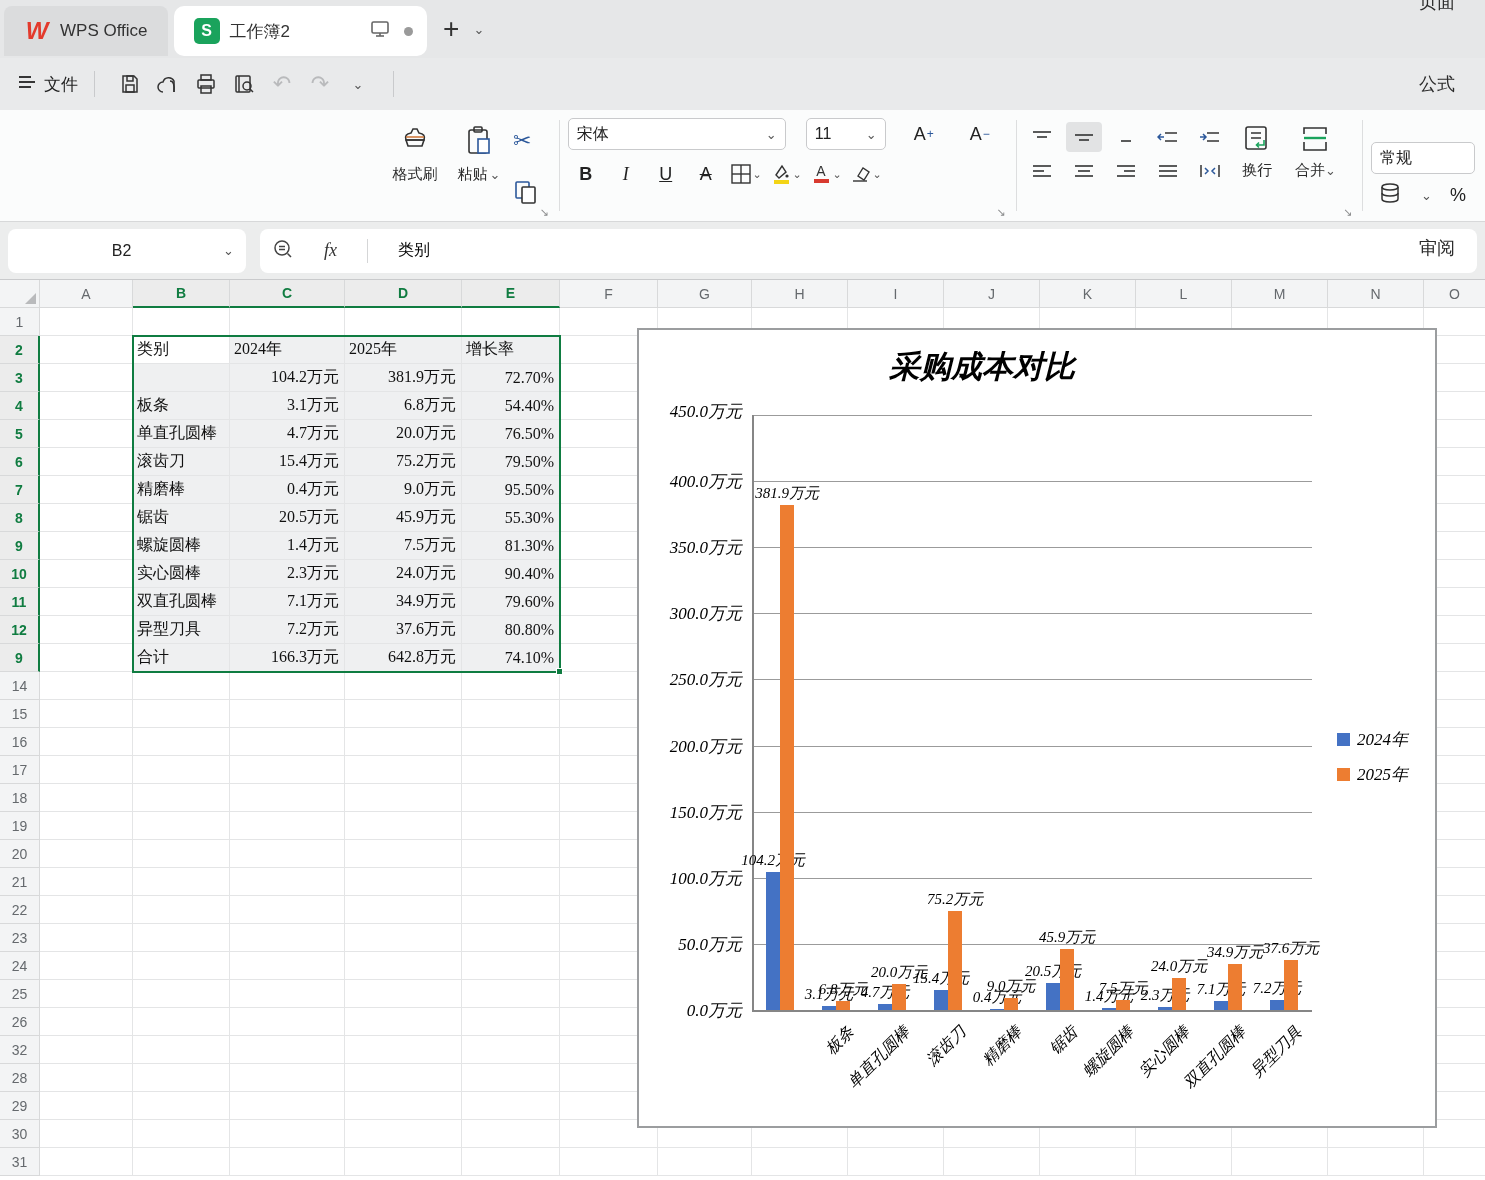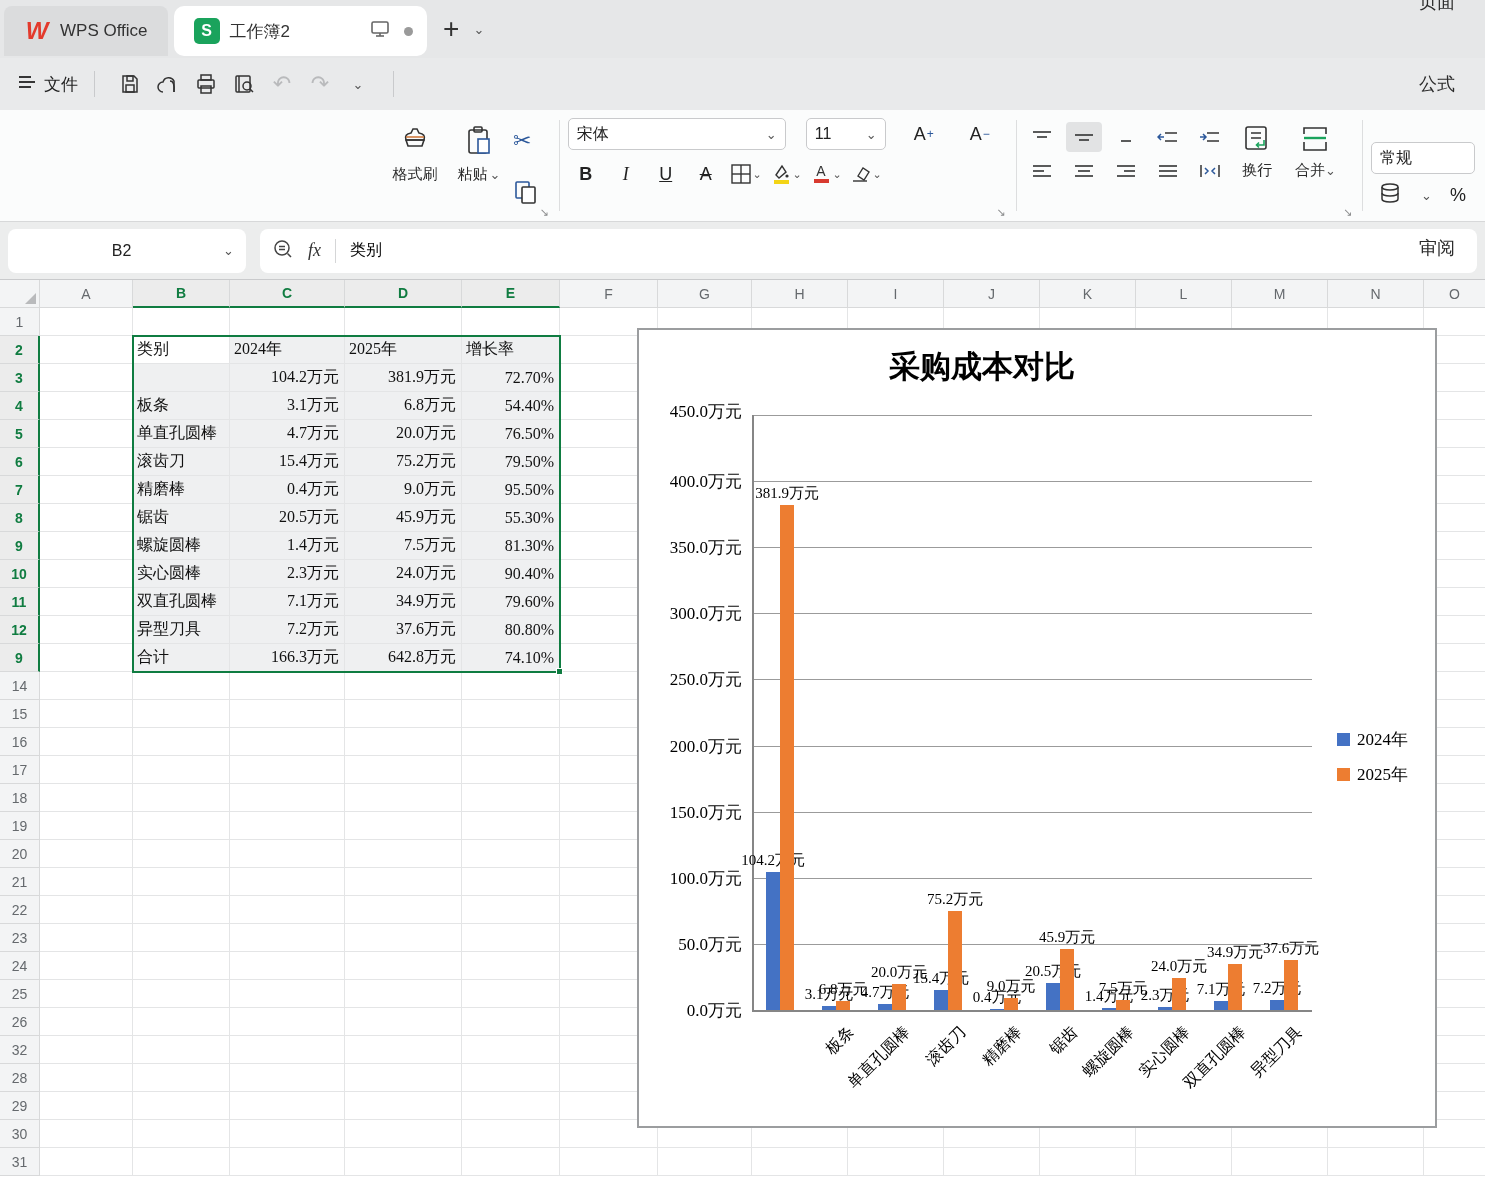--- a/index.html
+++ b/index.html
@@ -55,21 +55,21 @@
   .abtn { width:36px; height:30px; display:flex; align-items:center; justify-content:center; border-radius:4px; }
   .abtn.sel { background:#e2e3e4; }
   .wrapbtn { width:58px; display:flex; flex-direction:column; align-items:center; gap:4px; padding-top:6px; font-size:15px; color:#2b2b2b; }
   .numcol { display:flex; flex-direction:column; gap:8px; padding-top:8px;margin-top:24px; }
   .numrow2 { display:flex; align-items:center; gap:18px; font-size:18px; color:#222; padding-left:8px; }
 
   
   .fbar { height:58px; background:#eceded; display:flex; align-items:center; padding:0 8px; gap:14px; border-bottom:1px solid #c9cacc; }
   .namebox { width:238px; height:44px; background:#fff; border-radius:8px; display:flex; align-items:center; font-size:16px; color:#222; padding:0 12px; }
   .namebox .nm { flex:1; text-align:center; }
-  .finput { flex:1; height:44px; background:#fff; border-radius:8px; display:flex; align-items:center; padding:0 12px; gap:14px; font-size:16px; }
+  .finput { flex:1; height:44px; background:#fff; border-radius:8px; display:flex; align-items:center; padding:0 12px; gap:30px; font-size:16px; }
   .fxsep { width:1px; height:24px; background:#d5d6d7; }
   .fx { font-style:italic; font-family:"Liberation Serif", serif; font-size:18px; color:#333; }
 
   
   .sheet { position:relative; height:900px; background:#fff; }
   .corner-cell { position:absolute; left:0; top:0; width:40px; height:28px; background:#f3f4f5; border-right:1px solid #d8d9da; border-bottom:1px solid #d8d9da; }
   .corner-cell::after { content:""; position:absolute; right:3px; bottom:3px; border-left:11px solid transparent; border-bottom:11px solid #b9babc; }
   .colheads { position:absolute; left:40px; top:0; height:28px; display:flex; }
   .colhead { height:28px; background:#f3f4f5; border-right:1px solid #d8d9da; border-bottom:1px solid #d8d9da;
      font-size:14px; color:#65696d; display:flex; align-items:center; justify-content:center; }
@@ -82,21 +82,21 @@
   .cell { border-right:1px solid #e4e5e6; border-bottom:1px solid #e4e5e6; font-size:16px;
      font-family:"Liberation Serif", serif; color:#111; display:flex; align-items:center; overflow:hidden; white-space:nowrap; }
   .cell.seltint { background:#eff0f1; }
   .cell.active { background:#fff; }
   .cell.tl { padding-left:4px; }
   .cell.tr { justify-content:flex-end; padding-right:5px; }
   .selbox { position:absolute; border:2px solid #0f7c41; pointer-events:none; }
   .fillhandle { position:absolute; width:7px; height:7px; background:#0f7c41; border:1px solid #fff; }
 
   
-  .chart { position:absolute; left:637px; top:48px; width:800px; height:800px; background:#fff; border:2px solid #9b9d9f; }
+  .chart { position:absolute; left:637px; top:48px; width:800px; height:800px; background:#fff; border:2px solid #9b9d9f;font-style:italic; }
   .chart-title { position:absolute; left:0; right:110px; top:16px; text-align:center; font-size:31px; font-weight:700;
      font-family:"Liberation Serif", serif; color:#000; }
   .gline { position:absolute; height:1px; background:#9b9b9b; }
   .yax { position:absolute; width:2px; background:#868686; }
   .xax { position:absolute; height:2px; background:#868686; }
   .ylab { position:absolute; font-size:17px; color:#000; font-family:"Liberation Serif", serif; transform:translateY(-50%); text-align:right; }
   .bar { position:absolute; }
   .dlab { position:absolute; font-size:15px; color:#000; font-family:"Liberation Serif", serif; white-space:nowrap; transform:translateX(-50%); }
   .xlab { position:absolute; font-size:16px; color:#000; font-family:"Liberation Serif", serif; white-space:nowrap;
      transform:translateX(-100%) rotate(-45deg); transform-origin:100% 0%; }

